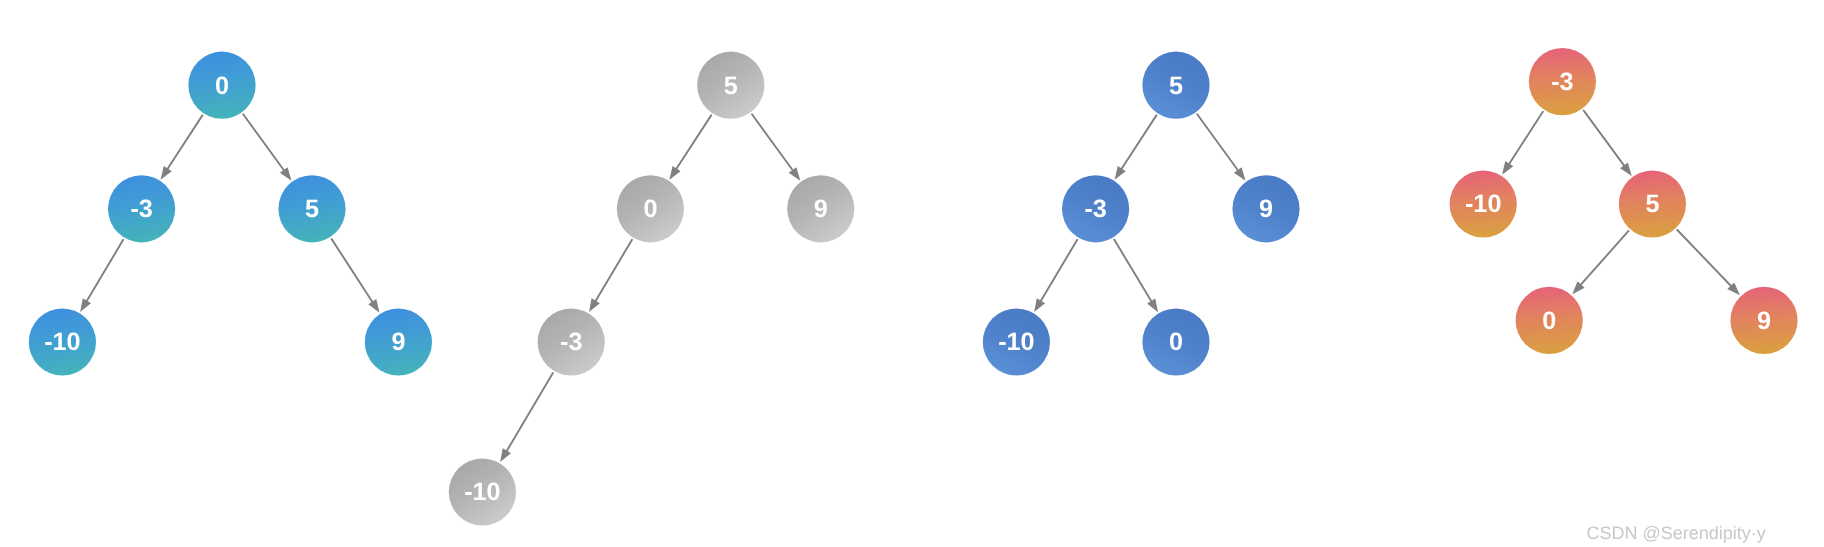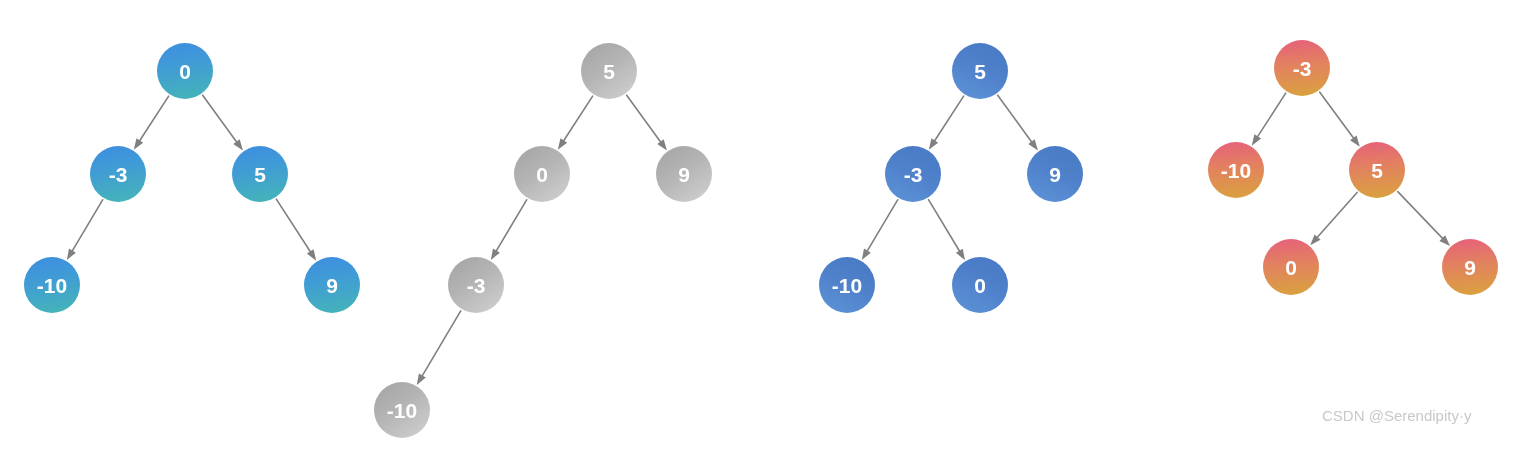--- a/index.html
+++ b/index.html
@@ -159,15 +159,15 @@
         <span>5</span>
       </div>
       <div class="node pal-warm" style="left: 1263px; top: 239px;">
         <span>0</span>
       </div>
       <div class="node pal-warm" style="left: 1442px; top: 239px;">
         <span>9</span>
       </div>
     </div>
 
-  <div class="watermark" style="left: 1322px; top: 407px; color: rgb(200, 200, 200);">CSDN @Serendipity·y</div>
+  <div class="watermark" style="left: 1322px; top: 436px; color: rgb(200, 200, 200);">CSDN @Serendipity·y</div>
 
 </div>
 
 </body></html>

